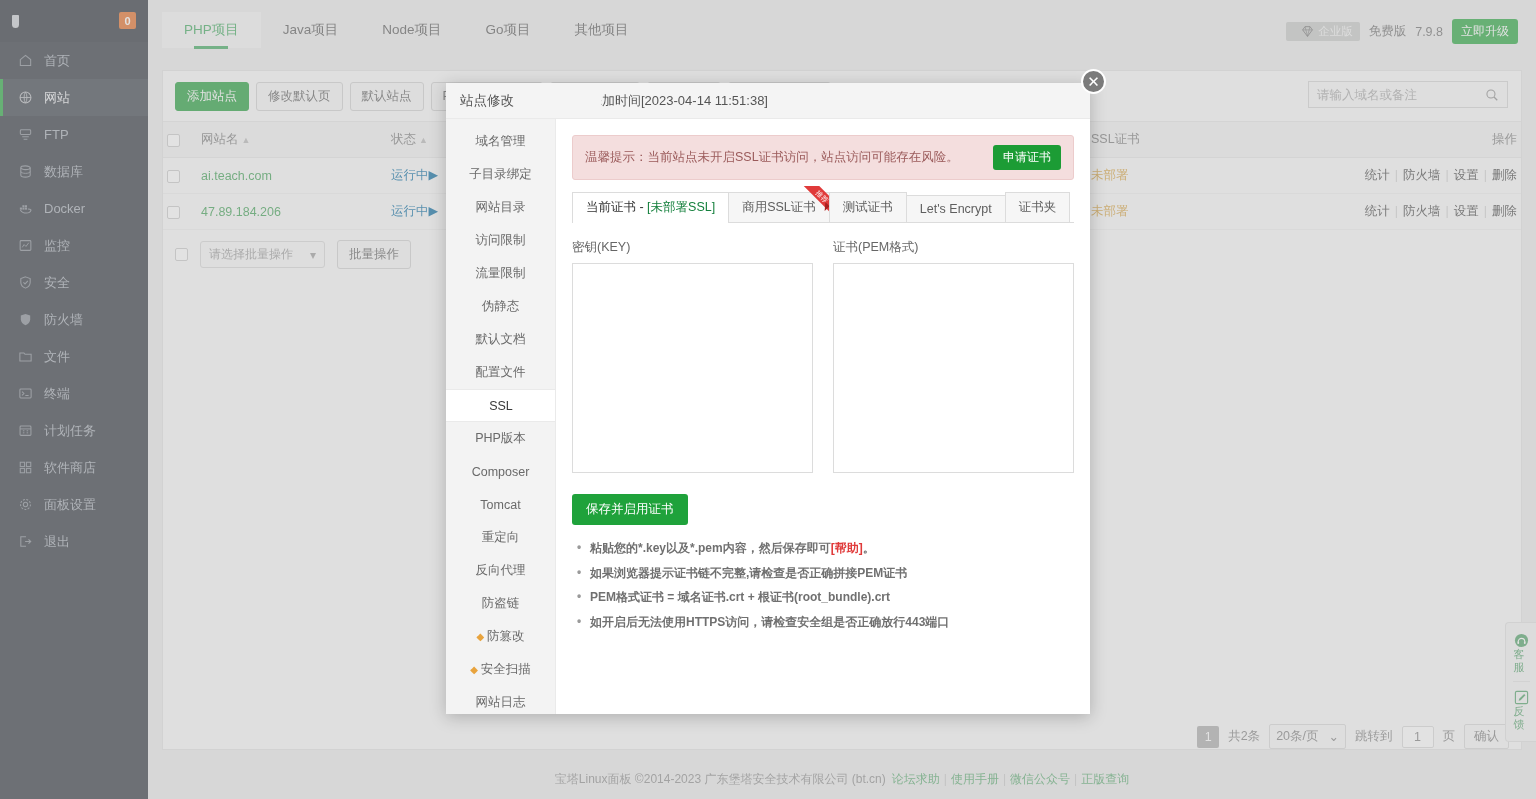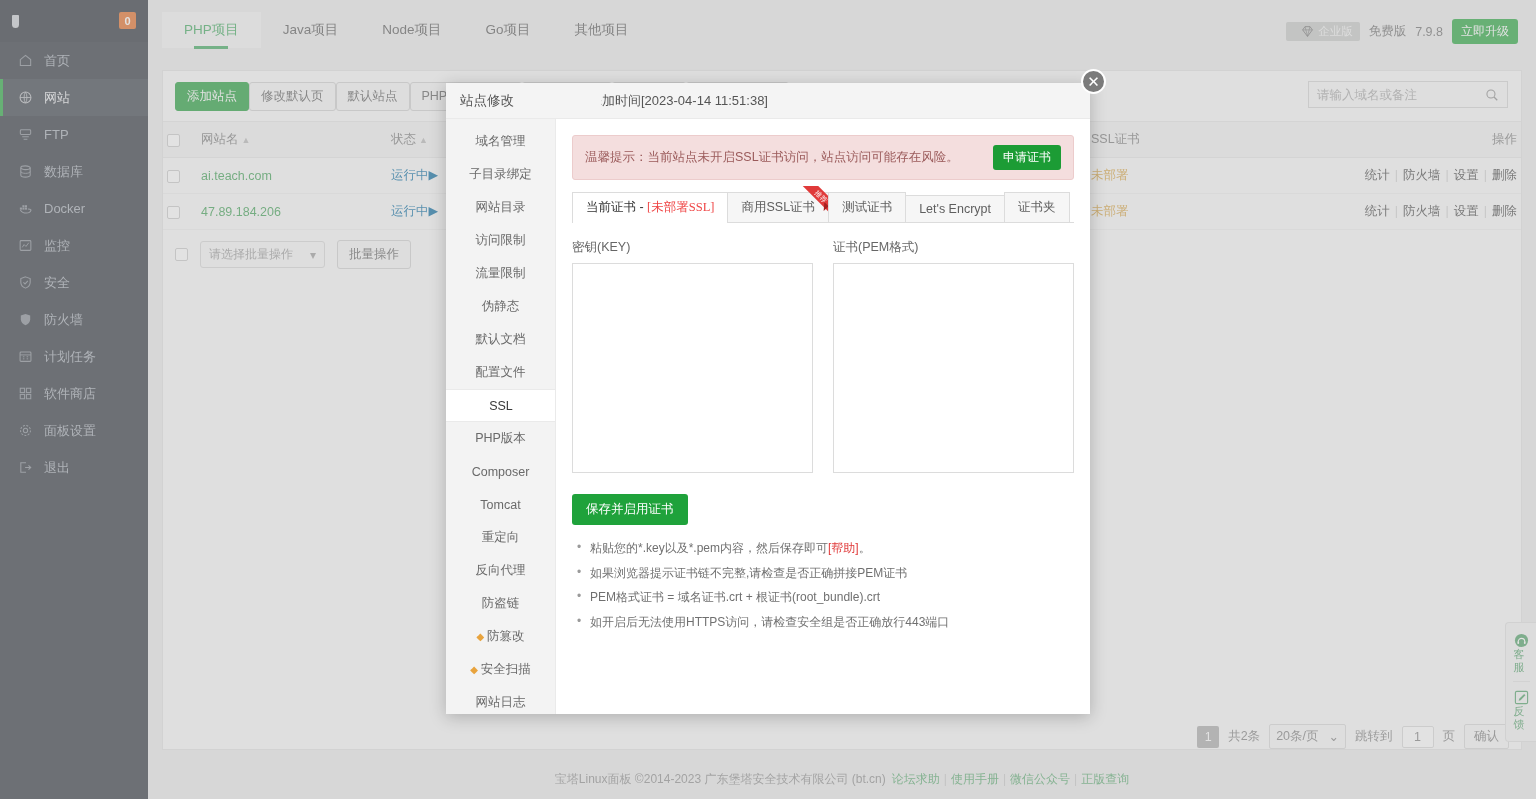--- a/index.html
+++ b/index.html
@@ -91,21 +91,21 @@
   
   #main {
     position: absolute; left: 148px; top: 60px; right: 0; bottom: 39px;
     background: #ececec; padding: 10px 14px;
   }
   #card {
     background: #fafafa; border: 1px solid #e2e2e2; height: 100%;
     position: relative;
   }
   #toolbar {
-    display: flex; align-items: flex-start; 
+    display: flex; align-items: flex-start; gap: 7px;
     padding: 11px 12px 10px 12px; position: relative;
   }
   .tbtn {
     border: 1px solid #cfcfcf; background: #f6f6f6; color: #5a5a5a;
     border-radius: 3px; font-size: 12.5px; padding: 5px 11px;
     cursor: pointer; font-family: inherit; white-space: nowrap;
   }
   .tbtn.primary { background: #1c9c35; border-color: #1c9c35; color: #fff; }
   #search-wrap {
     position: absolute; right: 13px; top: 10px;
@@ -266,21 +266,21 @@
     display: flex; border-bottom: 1px solid #dcdcdc; height: 31px;
     align-items: flex-end;
   }
   .stab {
     border: 1px solid #dcdcdc; border-bottom: none; background: #f6f6f6;
     padding: 6px 13px; font-size: 12.5px; color: #5e5e5e;
     margin-right: -1px; cursor: pointer; position: relative;
     white-space: nowrap;
   }
   .stab.active { background: #fff; color: #333; margin-bottom: -1px; padding-bottom: 7px; }
-  .stab .red { color: #ef4444; font-family: Liberation Serif, serif; }
+  .stab .red { color: #15803d; }
   .ribbon {
     position: absolute; right: -2px; top: -7px;
     width: 30px; height: 30px; overflow: hidden; pointer-events: none;
   }
   .ribbon span {
     position: absolute; display: block; width: 44px;
     background: #e03a3a; color: #fff; font-size: 7px; text-align: center;
     line-height: 11px; transform: rotate(45deg);
     right: -13px; top: 5px;
   }
@@ -303,20 +303,21 @@
   .btn-save {
     background: #1fa23b; color: #fff; border: none; border-radius: 3px;
     padding: 7px 14px; font-size: 12.5px; cursor: pointer;
     margin-top: 18px; font-family: inherit;
   }
   #hints { margin: 16px 0 0 4px; }
   #hints li {
     list-style: none; font-size: 12px; color: #707070;
     margin-bottom: 9px; position: relative; padding-left: 14px;
     line-height: 1.3;
+    font-weight: bold;
   }
   #hints li::before {
     content: "•"; position: absolute; left: 1px; top: -1px; color: #9a9a9a;
   }
   #hints .help { color: #e03a3a; }
 </style>
 </head>
 <body>
 
 <div id="app">
@@ -394,20 +395,37 @@
           </span>
           <span>安全</span>
         </div>
         <div class="nav-item">
           <span class="nav-ico">
             <svg width="15" height="15" viewBox="0 0 16 16">
               <path d="M8 2l5 1.8v4c0 3-2.2 5.4-5 6.2-2.8-.8-5-3.2-5-6.2v-4z" fill="currentColor"></path>
             </svg>
           </span>
           <span>防火墙</span>
+        </div>
+        <div class="nav-item">
+          <span class="nav-ico">
+            <svg width="15" height="15" viewBox="0 0 16 16">
+              <path d="M2 4.2h4.3l1.2 1.5H14v7.1H2z" fill="none" stroke="currentColor" stroke-width="1.1"></path>
+            </svg>
+          </span>
+          <span>文件</span>
+        </div>
+        <div class="nav-item">
+          <span class="nav-ico">
+            <svg width="15" height="15" viewBox="0 0 16 16">
+              <rect x="2" y="3.2" width="12" height="9.6" rx="1" fill="none" stroke="currentColor" stroke-width="1.1"></rect>
+              <path d="M4.3 6l2 2-2 2M7.8 10.2h3.5" fill="none" stroke="currentColor" stroke-width="1.1"></path>
+            </svg>
+          </span>
+          <span>终端</span>
         </div>
         <div class="nav-item">
           <span class="nav-ico">
             <svg width="15" height="15" viewBox="0 0 16 16">
               <rect x="2.2" y="3.2" width="11.6" height="10" rx="1" fill="none" stroke="currentColor" stroke-width="1.1"></rect>
               <path d="M2.2 6.3h11.6" stroke="currentColor" stroke-width="1"></path>
               <path d="M5.2 8.3h1.6M9.2 8.3h1.6M5.2 10.5h1.6M9.2 10.5h1.6" stroke="currentColor" stroke-width="1"></path>
             </svg>
           </span>
           <span>计划任务</span>

